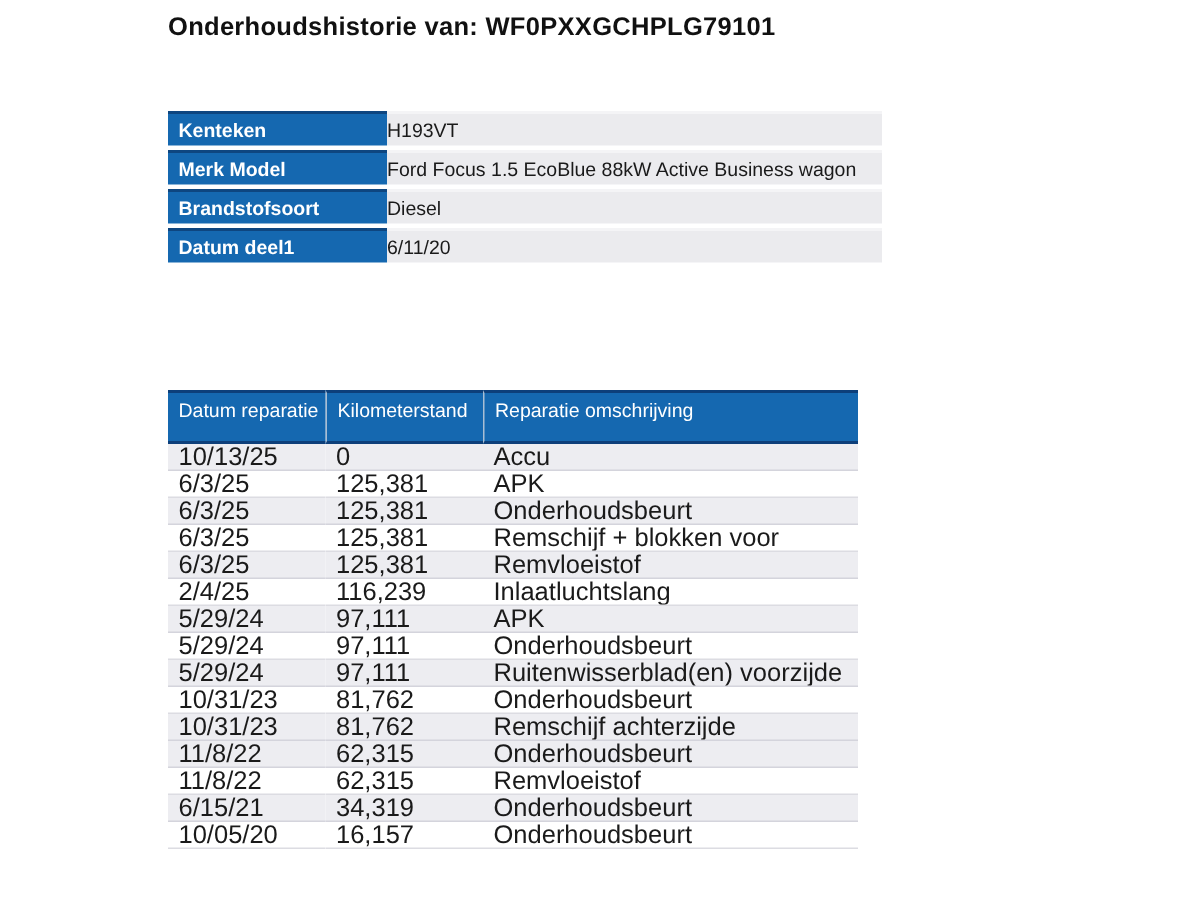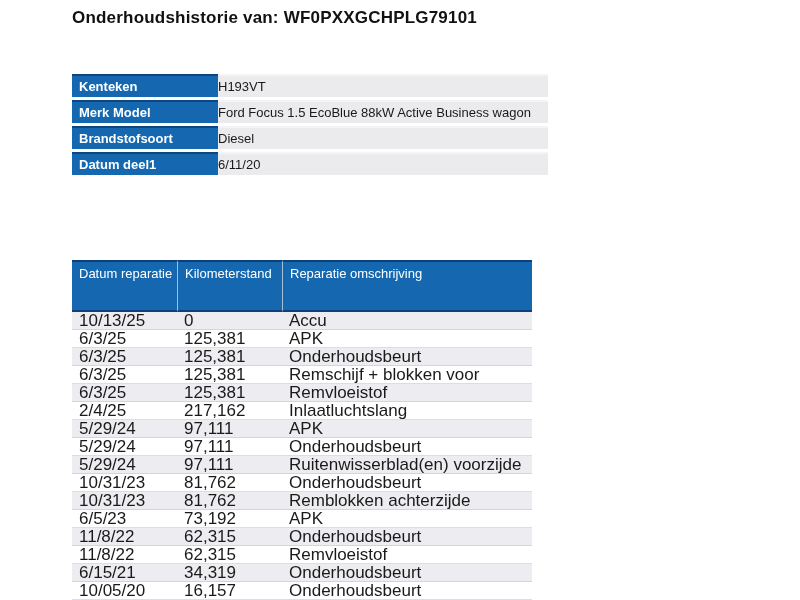--- a/index.html
+++ b/index.html
@@ -5,21 +5,21 @@
   :root{
     --header-blue:#1568b0;
     --dark-border:#0d3f7a;
     --row-alt-bg:#ededf1;
     --value-bg:#ebebee;
     --text:#1a1a1a;
   }
   *{margin:0;padding:0;box-sizing:border-box;}
   html,body{width:800px;height:600px;background:#ffffff;overflow:hidden;}
   body{font-family:"Liberation Sans", sans-serif;color:var(--text);}
-  .content{margin-left:72px;width:460px;}
+  .content{margin-left:112px;width:460px;}
   .page-title{
     margin-top:8px;
     font-size:17px;
     font-weight:bold;
     letter-spacing:.2px;
     color:#111;
     white-space:nowrap;
   }
   table{border-collapse:separate;border-spacing:0;width:460px;table-layout:fixed;}
   
@@ -51,21 +51,21 @@
   
   .history-table{margin-top:82px;}
   .history-table th{
     background:var(--header-blue);
     color:#ffffff;
     font-weight:normal;
     font-size:13px;
     text-align:left;
     vertical-align:top;
     padding:4px 0 0 7px;
-    height:52px;
+    height:36px;
     border-top:2px solid var(--dark-border);
     border-bottom:2px solid var(--dark-border);
     white-space:nowrap;
     overflow:hidden;
   }
   .history-table th + th{border-left:1px solid #a8bed4;}
   .history-table td{
     font-size:17px;
     height:18px;
     line-height:17px;
@@ -137,21 +137,21 @@
           <td class="col-km">125,381</td>
           <td class="col-desc">Remschijf + blokken voor</td>
         </tr>
         <tr class="alt">
           <td class="col-date">6/3/25</td>
           <td class="col-km">125,381</td>
           <td class="col-desc">Remvloeistof</td>
         </tr>
         <tr>
           <td class="col-date">2/4/25</td>
-          <td class="col-km">217,162</td>
+          <td class="col-km">116,239</td>
           <td class="col-desc">Inlaatluchtslang</td>
         </tr>
         <tr class="alt">
           <td class="col-date">5/29/24</td>
           <td class="col-km">97,111</td>
           <td class="col-desc">APK</td>
         </tr>
         <tr>
           <td class="col-date">5/29/24</td>
           <td class="col-km">97,111</td>
@@ -163,26 +163,21 @@
           <td class="col-desc">Ruitenwisserblad(en) voorzijde</td>
         </tr>
         <tr>
           <td class="col-date">10/31/23</td>
           <td class="col-km">81,762</td>
           <td class="col-desc">Onderhoudsbeurt</td>
         </tr>
         <tr class="alt">
           <td class="col-date">10/31/23</td>
           <td class="col-km">81,762</td>
-          <td class="col-desc">Remblokken achterzijde</td>
-        </tr>
-        <tr>
-          <td class="col-date">6/5/23</td>
-          <td class="col-km">73,192</td>
-          <td class="col-desc">APK</td>
+          <td class="col-desc">Remschijf achterzijde</td>
         </tr>
         <tr class="alt">
           <td class="col-date">11/8/22</td>
           <td class="col-km">62,315</td>
           <td class="col-desc">Onderhoudsbeurt</td>
         </tr>
         <tr>
           <td class="col-date">11/8/22</td>
           <td class="col-km">62,315</td>
           <td class="col-desc">Remvloeistof</td>

